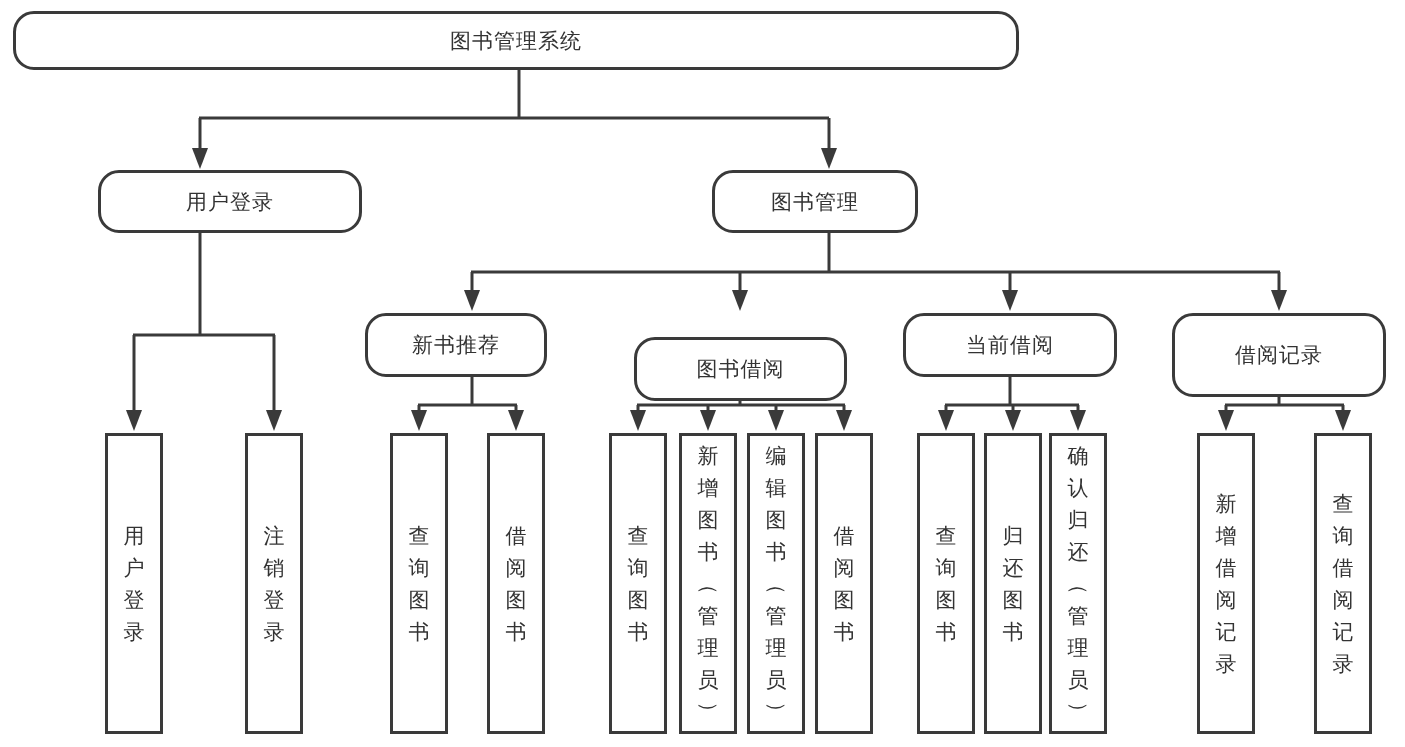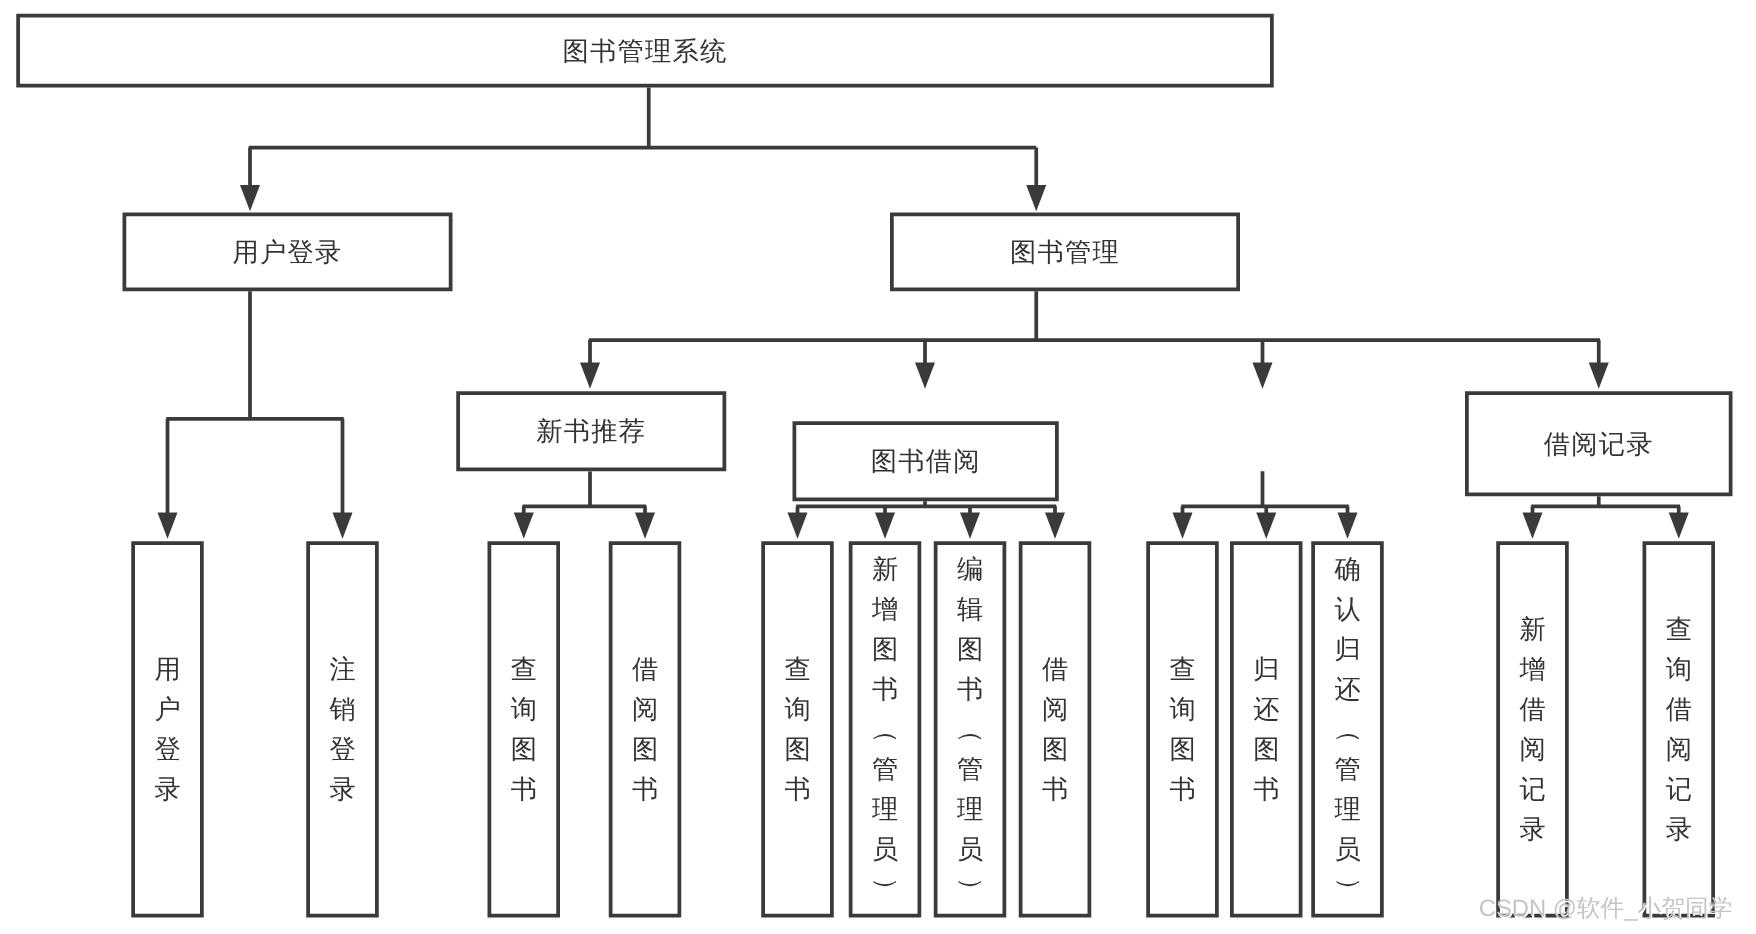--- a/index.html
+++ b/index.html
@@ -23,20 +23,21 @@
     background: #ffffff;
     border: 3px solid #3a3a3a;
     color: #333333;
     display: flex;
     align-items: center;
     justify-content: center;
   }
   .hnode {
     font-size: 21px;
     letter-spacing: 1px;
+    border-radius: 21px;
   }
   .vnode {
     font-size: 21px;
   }
   .vtext { display: block; }
   .vchar {
     display: block;
     text-align: center;
     line-height: 32px;
     height: 32px;
@@ -118,24 +119,25 @@
       <polygon points="1005,410 1021,410 1013,431"></polygon>
       <polygon points="1070,410 1086,410 1078,431"></polygon>
       <polygon points="1218,410 1234,410 1226,431"></polygon>
       <polygon points="1335,410 1351,410 1343,431"></polygon>
     </g>
   </svg>
 
   <div class="node hnode" style="left:13px;top:11px;width:1006px;height:59px;">图书管理系统</div>
 
   <div class="node hnode" style="left:98px;top:170px;width:264px;height:63px;">用户登录</div>
-  <div class="node hnode" style="left:712px;top:170px;width:280px;height:63px;">图书管理</div>
-
-  <div class="node hnode" style="left:365px;top:313px;width:216px;height:64px;">新书推荐</div>
+  <div class="node hnode" style="left:712px;top:170px;width:206px;height:63px;">图书管理</div>
+
+  <div class="node hnode" style="left:365px;top:313px;width:182px;height:64px;">新书推荐</div>
   <div class="node hnode" style="left:634px;top:313px;width:213px;height:64px;margin-top:24px;">图书借阅</div>
+  <div class="node hnode" style="left:903px;top:313px;width:214px;height:64px;">当前借阅</div>
   <div class="node hnode" style="left:1172px;top:313px;width:214px;height:84px;">借阅记录</div>
 
   <div class="node vnode" style="left:105px;top:433px;width:58px;height:301px;">
     <span class="vtext">
         <span class="vchar">用</span>
         <span class="vchar">户</span>
         <span class="vchar">登</span>
         <span class="vchar">录</span>
       </span>
   </div>
@@ -252,14 +254,13 @@
     <span class="vtext">
         <span class="vchar">查</span>
         <span class="vchar">询</span>
         <span class="vchar">借</span>
         <span class="vchar">阅</span>
         <span class="vchar">记</span>
         <span class="vchar">录</span>
       </span>
   </div>
 
-  <div class="watermark">CSDN @软件_小贺同学</div>
 </div>
 
 </body></html>

